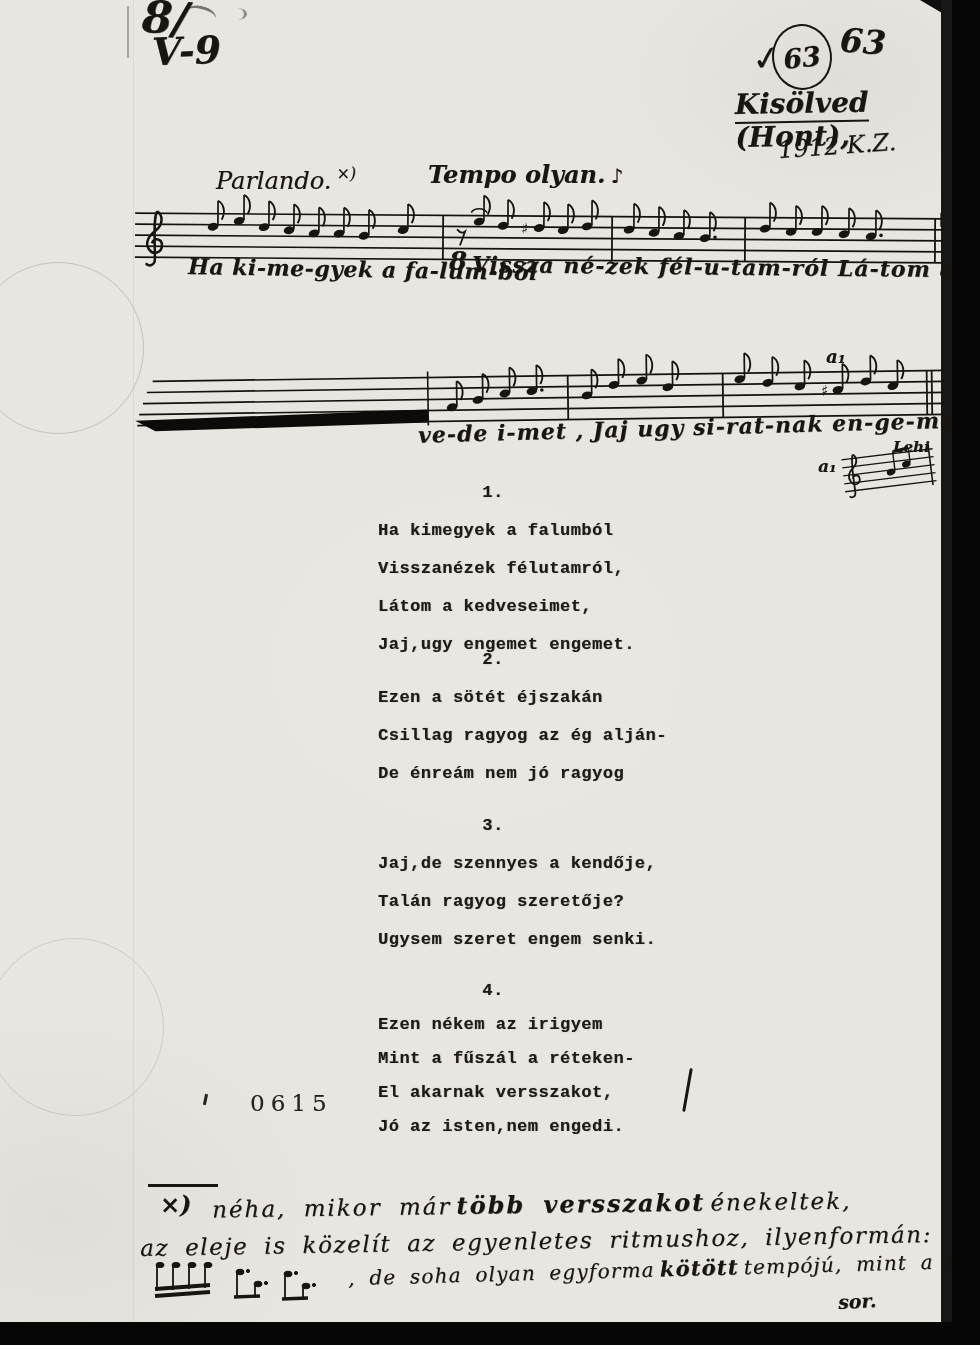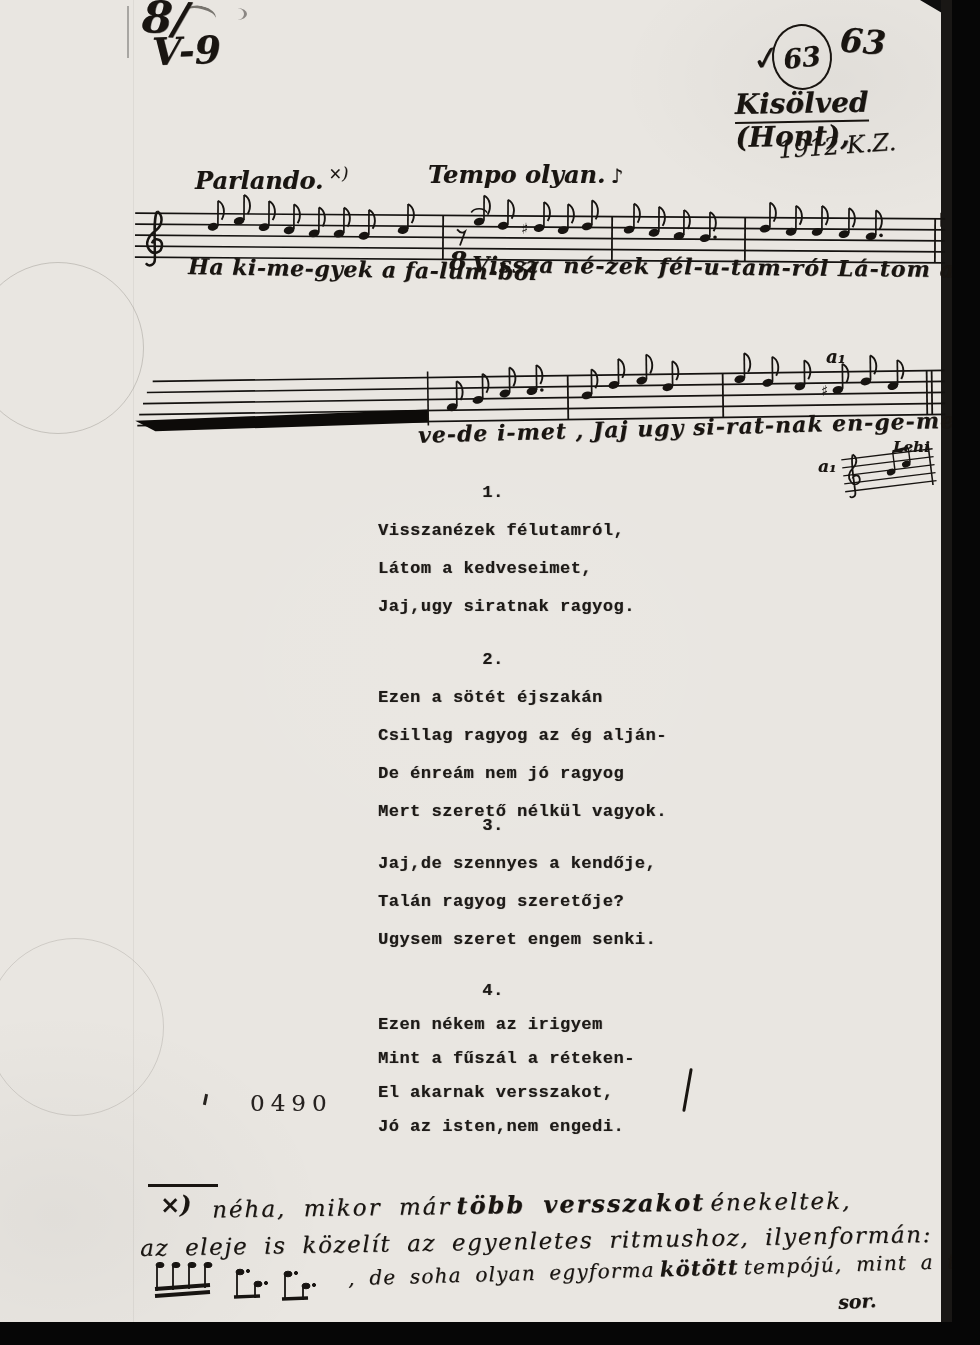--- a/index.html
+++ b/index.html
@@ -73,21 +73,21 @@
   </div>
   <div class="hand abs" style="left:840px;top:22px;font-size:33px;font-weight:700;transform:rotate(4deg);">63</div>
 
   <div class="abs" style="left:735px;top:86px;transform:rotate(-1deg);">
     <span class="hand underlined" style="font-size:28px;font-weight:700;">Kisölved</span>
     <span class="hand" style="font-size:28px;font-weight:700;">(Hont),</span>
   </div>
   <div class="hand abs" style="left:778px;top:132px;font-size:24px;transform:rotate(-4deg);">1912 K.Z.</div>
 
   <div class="abs" style="left:195px;top:164px;">
-    <span class="hand" style="font-size:24px;font-weight:700;">Parlando.</span>
+    <span class="hand" style="font-size:24px;font-weight:400;margin-left:21px;">Parlando.</span>
     <span class="hand" style="font-size:16px;vertical-align:10px;">×)</span>
   </div>
   <div class="abs" style="left:428px;top:160px;">
     <span class="hand" style="font-size:24px;font-weight:700;">Tempo olyan.</span>
     <span class="hand" style="font-size:20px;font-family:'DejaVu Sans',sans-serif;">♪</span>
   </div>
 
   <svg width="0" height="0" class="abs">
     <defs>
       <g id="n8">
@@ -213,47 +213,47 @@
     <ellipse cx="48" cy="26" rx="4.4" ry="3.2" transform="rotate(-15 48 26)" fill="#171411"></ellipse>
     <ellipse cx="64" cy="20" rx="4.4" ry="3.2" transform="rotate(-15 64 20)" fill="#171411"></ellipse>
     <line x1="52" y1="25" x2="52" y2="6" stroke="#171411" stroke-width="1.4"></line>
     <line x1="68" y1="19" x2="68" y2="4" stroke="#171411" stroke-width="1.4"></line>
     <line x1="52" y1="6" x2="68" y2="4" stroke="#171411" stroke-width="3"></line>
     <line x1="88" y1="2" x2="88" y2="44" stroke="#171411" stroke-width="1.6"></line>
   </svg>
 
   <div class="verse v138" style="top:474px;">
     <span class="type vnum vrow">1.</span>
+    <span class="type vline vrow">Ha kimegyek a falumból</span>
     <span class="type vline vrow">Visszanézek félutamról,</span>
     <span class="type vline vrow">Látom a kedveseimet,</span>
-    <span class="type vline vrow">Jaj,ugy siratnak ragyog.</span>
+    <span class="type vline vrow">Jaj,ugy engemet engemet.</span>
   </div>
   <div class="verse v138" style="top:641px;">
     <span class="type vnum vrow">2.</span>
     <span class="type vline vrow">Ezen a sötét éjszakán</span>
     <span class="type vline vrow">Csillag ragyog az ég alján-</span>
     <span class="type vline vrow">De énreám nem jó ragyog</span>
-    <span class="type vline vrow">Mert szerető nélkül vagyok.</span>
   </div>
   <div class="verse v138" style="top:807px;">
     <span class="type vnum vrow">3.</span>
     <span class="type vline vrow">Jaj,de szennyes a kendője,</span>
     <span class="type vline vrow">Talán ragyog szeretője?</span>
     <span class="type vline vrow">Ugysem szeret engem senki.</span>
   </div>
   <div class="verse v134" style="top:974px;">
     <span class="type vnum vrow">4.</span>
     <span class="type vline vrow">Ezen nékem az irigyem</span>
     <span class="type vline vrow">Mint a fűszál a réteken-</span>
     <span class="type vline vrow">El akarnak versszakot,</span>
     <span class="type vline vrow">Jó az isten,nem engedi.</span>
   </div>
 
   <div class="abs" style="left:204px;top:1094px;width:2.5px;height:11px;background:#26221e;transform:rotate(12deg);"></div>
-  <div class="stamp abs" style="left:250px;top:1090px;">0490</div>
+  <div class="stamp abs" style="left:250px;top:1090px;">0615</div>
   <div class="abs" style="left:686px;top:1068px;width:2.6px;height:44px;background:#191511;transform:rotate(10deg);border-radius:2px;"></div>
 
   <div class="abs" style="left:148px;top:1184px;width:70px;height:3px;background:#191511;"></div>
   <div class="hand abs" style="left:160px;top:1190px;font-size:24px;font-weight:700;">×)</div>
   <div class="abs" style="left:212px;top:1190px;transform:rotate(-0.8deg);white-space:nowrap;">
     <span class="hand" style="font-size:23px;letter-spacing:2px;word-spacing:8px;">néha, mikor már</span>
     <span class="hand" style="font-size:24px;font-weight:700;letter-spacing:2px;word-spacing:8px;">több versszakot</span>
     <span class="hand" style="font-size:23px;letter-spacing:2px;word-spacing:8px;">énekeltek,</span>
   </div>
   <div class="hand abs" style="left:140px;top:1228px;font-size:23px;letter-spacing:1.6px;word-spacing:7px;transform:rotate(-1deg);">az eleje is közelít az egyenletes ritmushoz, ilyenformán:</div>

